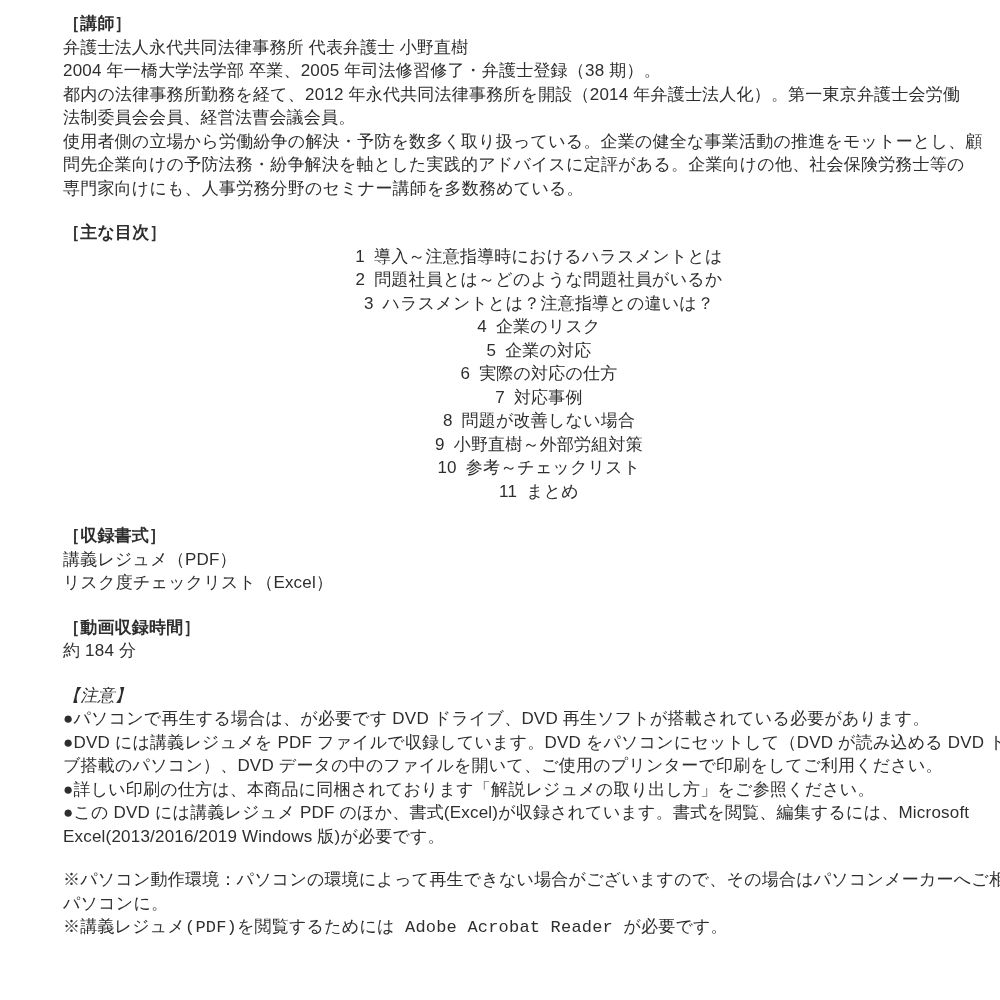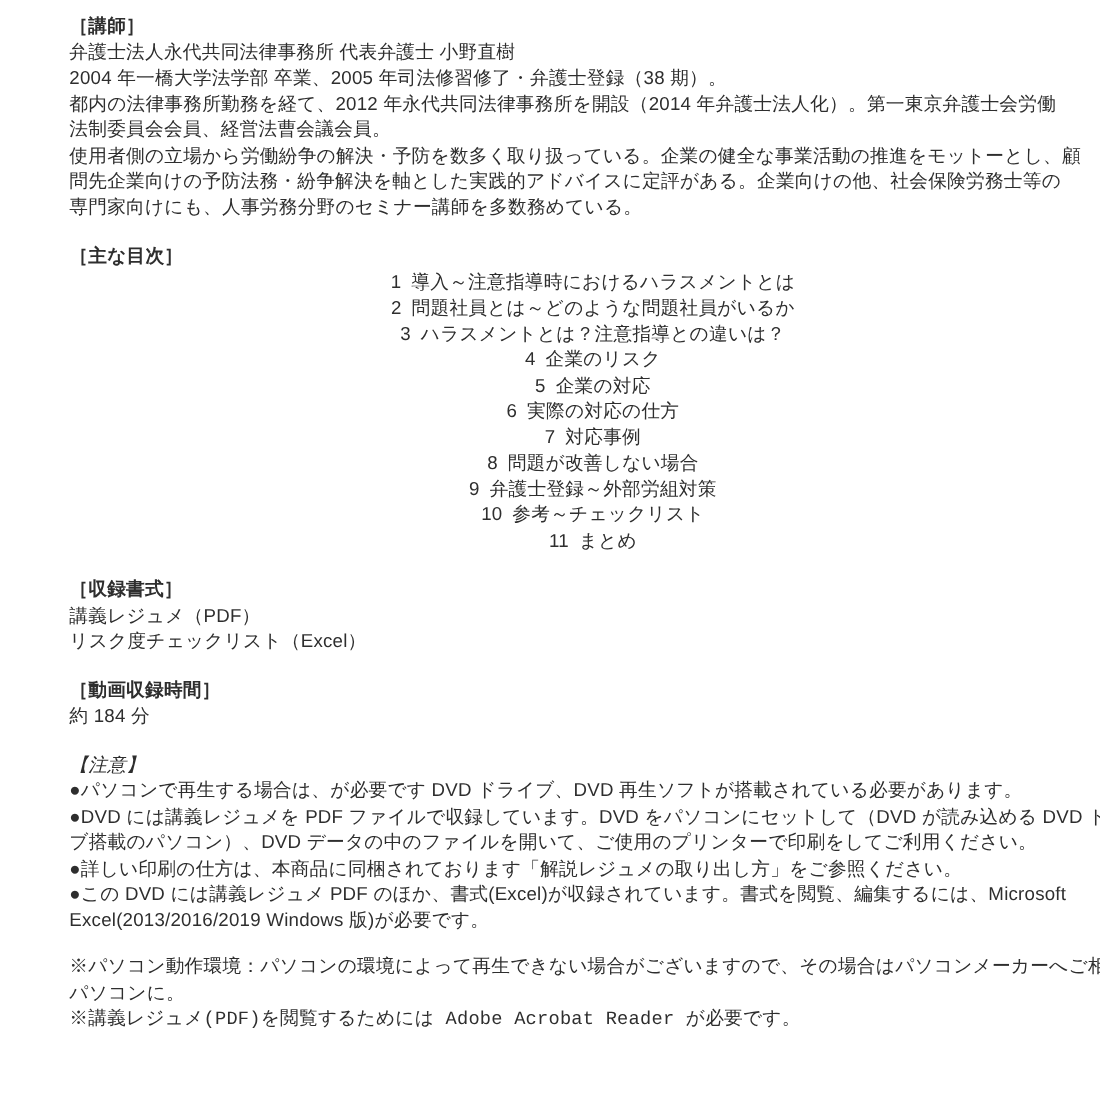--- a/index.html
+++ b/index.html
@@ -67,21 +67,21 @@
   <div class="block">
     <div class="heading">［主な目次］</div>
     <div class="toc-row"><span class="toc-no">1</span><span>導入～注意指導時におけるハラスメントとは</span></div>
     <div class="toc-row"><span class="toc-no">2</span><span>問題社員とは～どのような問題社員がいるか</span></div>
     <div class="toc-row"><span class="toc-no">3</span><span>ハラスメントとは？注意指導との違いは？</span></div>
     <div class="toc-row"><span class="toc-no">4</span><span>企業のリスク</span></div>
     <div class="toc-row"><span class="toc-no">5</span><span>企業の対応</span></div>
     <div class="toc-row"><span class="toc-no">6</span><span>実際の対応の仕方</span></div>
     <div class="toc-row"><span class="toc-no">7</span><span>対応事例</span></div>
     <div class="toc-row"><span class="toc-no">8</span><span>問題が改善しない場合</span></div>
-    <div class="toc-row"><span class="toc-no">9</span><span>弁護士登録～外部労組対策</span></div>
+    <div class="toc-row"><span class="toc-no">9</span><span>小野直樹～外部労組対策</span></div>
     <div class="toc-row"><span class="toc-no">10</span><span>参考～チェックリスト</span></div>
     <div class="toc-row"><span class="toc-no">11</span><span>まとめ</span></div>
   </div>
 
   <div class="block">
     <div class="heading">［収録書式］</div>
     <div class="line">講義レジュメ（PDF）</div>
     <div class="line">リスク度チェックリスト（Excel）</div>
   </div>
 

